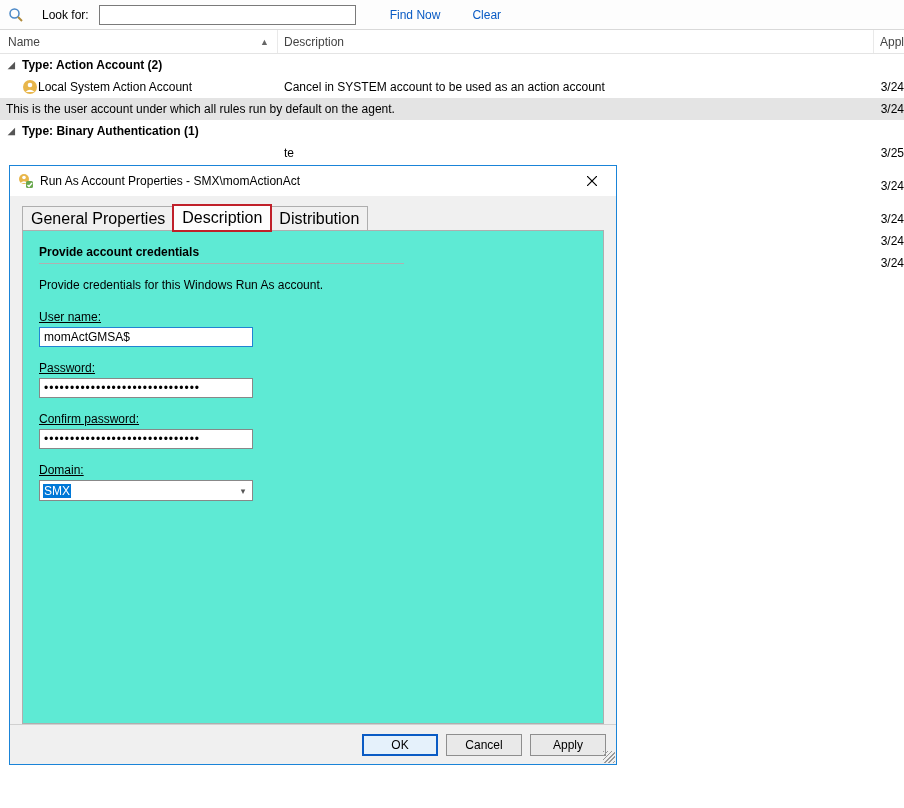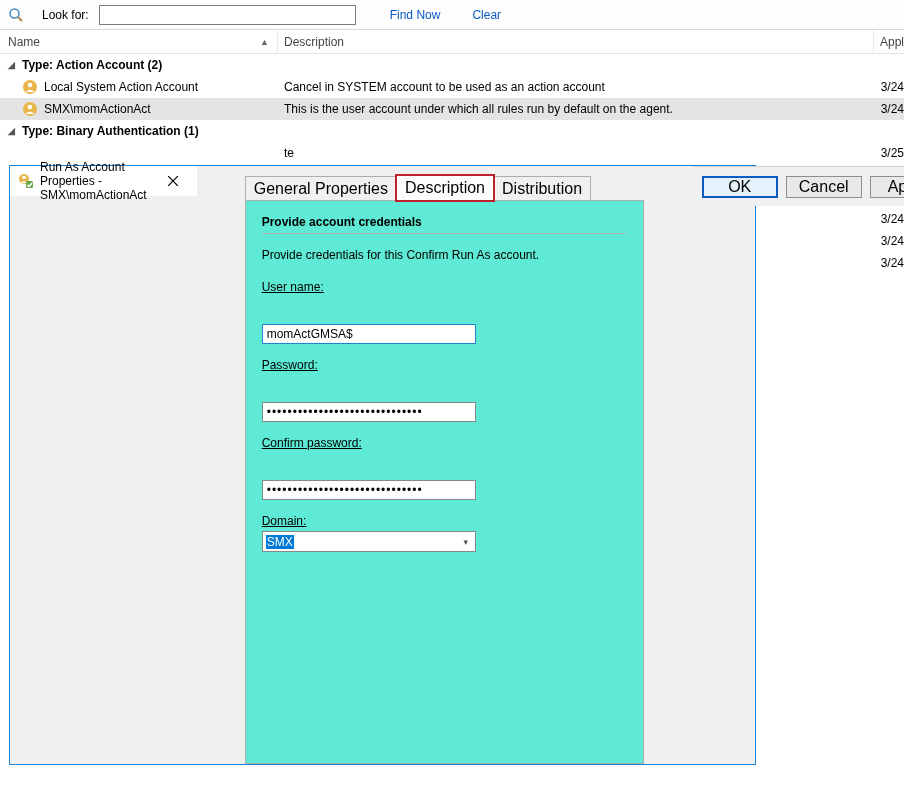--- a/index.html
+++ b/index.html
@@ -59,40 +59,39 @@
       font-weight: bold;
       gap: 4px;
     }
     .expander { font-size: 9px; color: #555; cursor: pointer; width:10px; }
 
     .data-row {
       display: flex;
       align-items: center;
       height: 22px;
     }
-    .data-row .cell-name { width: 278px; padding-left: 22px; display:flex; align-items:center; gap:6px; }
+    .data-row .cell-name { width: 278px; padding-left: 22px; display:flex; align-items:center; }
     .data-row .cell-desc { flex: 1; padding-left: 6px; }
     .data-row .cell-last { width: 30px; padding-left: 6px; text-align:right; }
     .data-row.selected { background: #e4e4e4; }
     .user-icon {
       width: 16px; height: 16px; display:inline-block;
     }
 
     
     .dialog {
       position: absolute;
       left: 9px;
       top: 165px;
-      width: 747px;
+      width: 608px;
       height: 600px;
       border: 1px solid #1a84d8;
       background: #f0f0f0;
       display: flex;
-      flex-direction: row;
-      gap: 36px;
+      flex-direction: column;
     }
     .titlebar {
       height: 30px;
       display: flex;
       align-items: center;
       padding: 0 4px 0 8px;
       background: #fff;
       gap: 6px;
     }
     .titlebar .ticon { width:16px; height:16px; }
@@ -156,21 +155,20 @@
     .field-label { margin-bottom: 3px; text-decoration: underline; }
     .text-input {
       width: 214px;
       height: 20px;
       border: 1px solid #888;
       padding: 1px 4px;
       font-family: inherit;
       font-size: 12px;
       margin-bottom: 14px;
       background: #fff;
-      margin-top: 27px;
     }
     #username { border: 1px solid #2283d3; }
     .combo {
       width: 214px;
       height: 21px;
       display: flex;
       border: 1px solid #888;
       background: #fff;
       align-items: center;
     }
@@ -202,21 +200,21 @@
     .resize-grip {
       position: absolute; right: 1px; bottom: 1px; width: 12px; height: 12px;
       background: repeating-linear-gradient(135deg, #999 0 1px, transparent 1px 3px);
     }
     .btn {
       min-width: 76px;
       height: 22px;
       border: 1px solid #8e8e8e;
       background: #e9e9e9;
       font-family: inherit;
-      font-size: 16px;
+      font-size: 12px;
       cursor: pointer;
     }
     .btn.default {
       border: 2px solid #0a5bc4;
       background: #e5f1fb;
     }
   </style>
 </head>
 <body>
 
@@ -258,30 +256,20 @@
           <circle cx="8" cy="6" r="2.3" fill="#fff"></circle>
           <path d="M3.5 13 Q8 8.5 12.5 13" fill="#fff"></path>
         </svg>
     </span>
     <span>Local System Action Account</span>
   </div>
   <div class="cell-desc">Cancel in SYSTEM account to be used as an action account</div>
   <div class="cell-last">3/24</div>
 </div>
 <div class="data-row selected">
-  <div class="cell-name">
-    <span class="user-icon">
-      <svg viewBox="0 0 16 16" width="16" height="16">
-          <circle cx="8" cy="8" r="7" fill="#e8b64a"></circle>
-          <circle cx="8" cy="6" r="2.3" fill="#fff"></circle>
-          <path d="M3.5 13 Q8 8.5 12.5 13" fill="#fff"></path>
-        </svg>
-    </span>
-    <span>SMX\momActionAct</span>
-  </div>
   <div class="cell-desc">This is the user account under which all rules run by default on the agent.</div>
   <div class="cell-last">3/24</div>
 </div>
 
 <div class="group-row">
   <span class="expander">◢</span>
   <span>Type: Binary Authentication (1)</span>
 </div>
 <div class="data-row">
   <div class="cell-name"></div>
@@ -332,21 +320,21 @@
 
   <div class="dialog-body">
     <div class="tabstrip">
       <div class="tab">General Properties</div>
       <div class="tab active highlight">Description</div>
       <div class="tab">Distribution</div>
     </div>
     <div class="tabpanel">
       <div class="panel-title">Provide account credentials</div>
       <hr class="panel-rule">
-      <div class="hint">Provide credentials for this Confirm Run As account.</div>
+      <div class="hint">Provide credentials for this Windows Run As account.</div>
 
       <div class="field-label">User name:</div>
       <input id="username" class="text-input" type="text" value="momActGMSA$" style="">
 
       <div class="field-label">Password:</div>
       <input class="text-input" type="password" style="letter-spacing: 1px;" value="••••••••••••••••••••••••••••••">
 
       <div class="field-label">Confirm password:</div>
       <input class="text-input" type="password" style="letter-spacing: 1px;" value="••••••••••••••••••••••••••••••">
 

